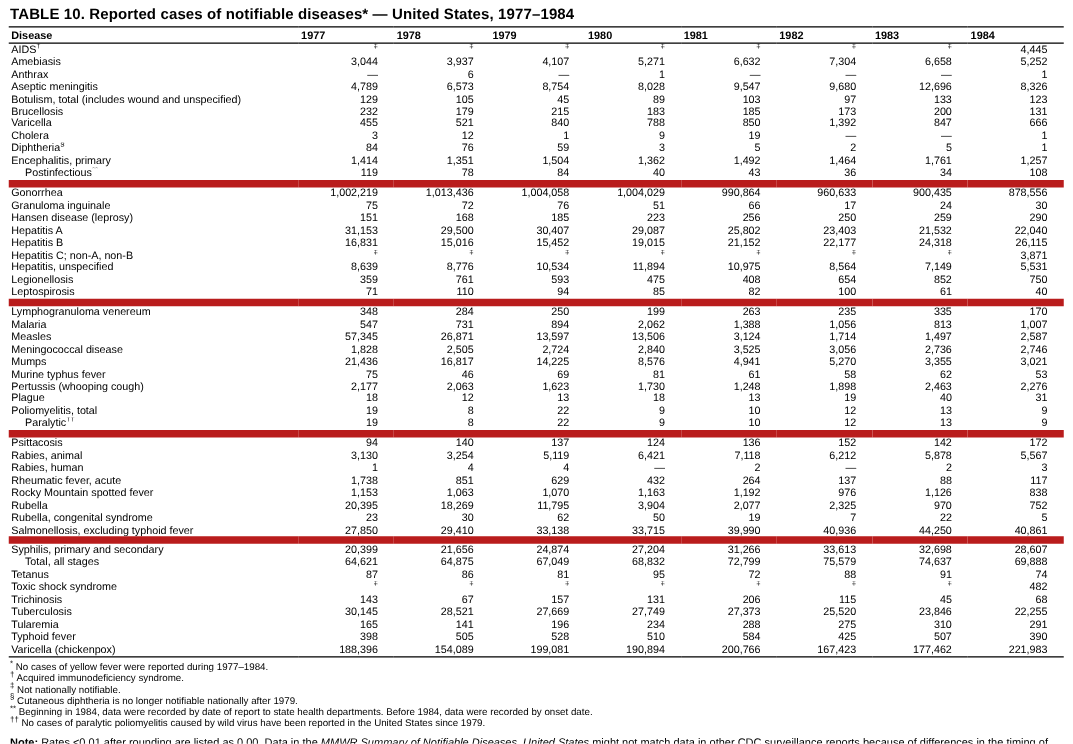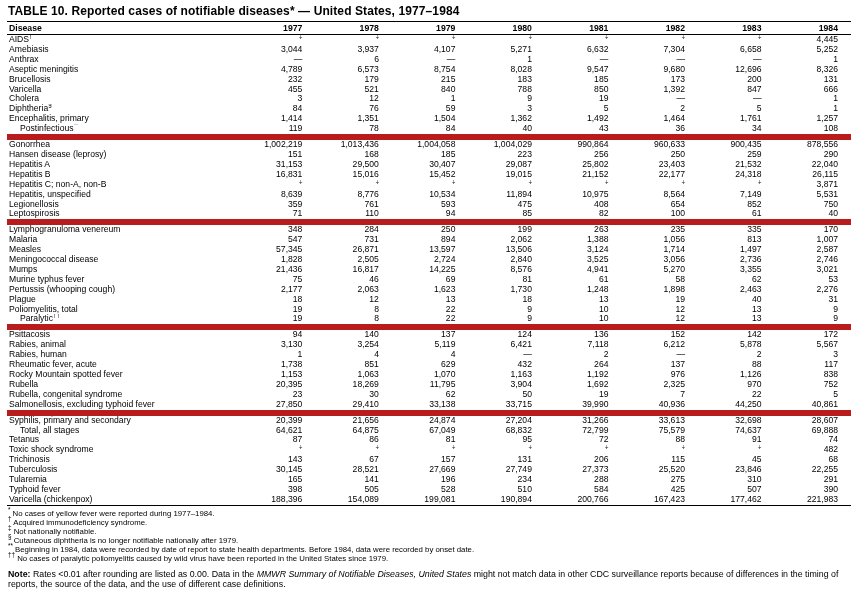--- a/index.html
+++ b/index.html
@@ -23,21 +23,21 @@
     width: 100%;
     border-collapse: collapse;
     table-layout: fixed;
     border-bottom: 1px solid #000;
   }
   thead th {
     border-top: 1.5px solid #000;
     border-bottom: 1px solid #000;
     font-size: 8.7px;
     font-weight: bold;
-    text-align: right;
+    text-align: left;
     padding: 1px 13px 1px 2px;
     white-space: nowrap;
   }
   thead th.col-disease {
     text-align: left;
     width: 27%;
     padding: 1px 2px;
   }
   td {
     font-size: 8.6px;
@@ -127,20 +127,31 @@
         <tr>
           <td class="disease">Aseptic meningitis</td>
           <td class="num">4,789</td>
           <td class="num">6,573</td>
           <td class="num">8,754</td>
           <td class="num">8,028</td>
           <td class="num">9,547</td>
           <td class="num">9,680</td>
           <td class="num">12,696</td>
           <td class="num">8,326</td>
+        </tr>
+        <tr>
+          <td class="disease">Botulism, total (includes wound and unspecified)</td>
+          <td class="num">129</td>
+          <td class="num">105</td>
+          <td class="num">45</td>
+          <td class="num">89</td>
+          <td class="num">103</td>
+          <td class="num">97</td>
+          <td class="num">133</td>
+          <td class="num">123</td>
         </tr>
         <tr>
           <td class="disease">Brucellosis</td>
           <td class="num">232</td>
           <td class="num">179</td>
           <td class="num">215</td>
           <td class="num">183</td>
           <td class="num">185</td>
           <td class="num">173</td>
           <td class="num">200</td>
@@ -206,20 +217,31 @@
           <td class="num">1,002,219</td>
           <td class="num">1,013,436</td>
           <td class="num">1,004,058</td>
           <td class="num">1,004,029</td>
           <td class="num">990,864</td>
           <td class="num">960,633</td>
           <td class="num">900,435</td>
           <td class="num">878,556</td>
         </tr>
         <tr>
+          <td class="disease">Granuloma inguinale</td>
+          <td class="num">75</td>
+          <td class="num">72</td>
+          <td class="num">76</td>
+          <td class="num">51</td>
+          <td class="num">66</td>
+          <td class="num">17</td>
+          <td class="num">24</td>
+          <td class="num">30</td>
+        </tr>
+        <tr>
           <td class="disease">Hansen disease (leprosy)</td>
           <td class="num">151</td>
           <td class="num">168</td>
           <td class="num">185</td>
           <td class="num">223</td>
           <td class="num">256</td>
           <td class="num">250</td>
           <td class="num">259</td>
           <td class="num">290</td>
         </tr>
@@ -453,21 +475,21 @@
           <td class="num">976</td>
           <td class="num">1,126</td>
           <td class="num">838</td>
         </tr>
         <tr>
           <td class="disease">Rubella</td>
           <td class="num">20,395</td>
           <td class="num">18,269</td>
           <td class="num">11,795</td>
           <td class="num">3,904</td>
-          <td class="num">1,692</td>
+          <td class="num">2,077</td>
           <td class="num">2,325</td>
           <td class="num">970</td>
           <td class="num">752</td>
         </tr>
         <tr>
           <td class="disease">Rubella, congenital syndrome</td>
           <td class="num">23</td>
           <td class="num">30</td>
           <td class="num">62</td>
           <td class="num">50</td>

